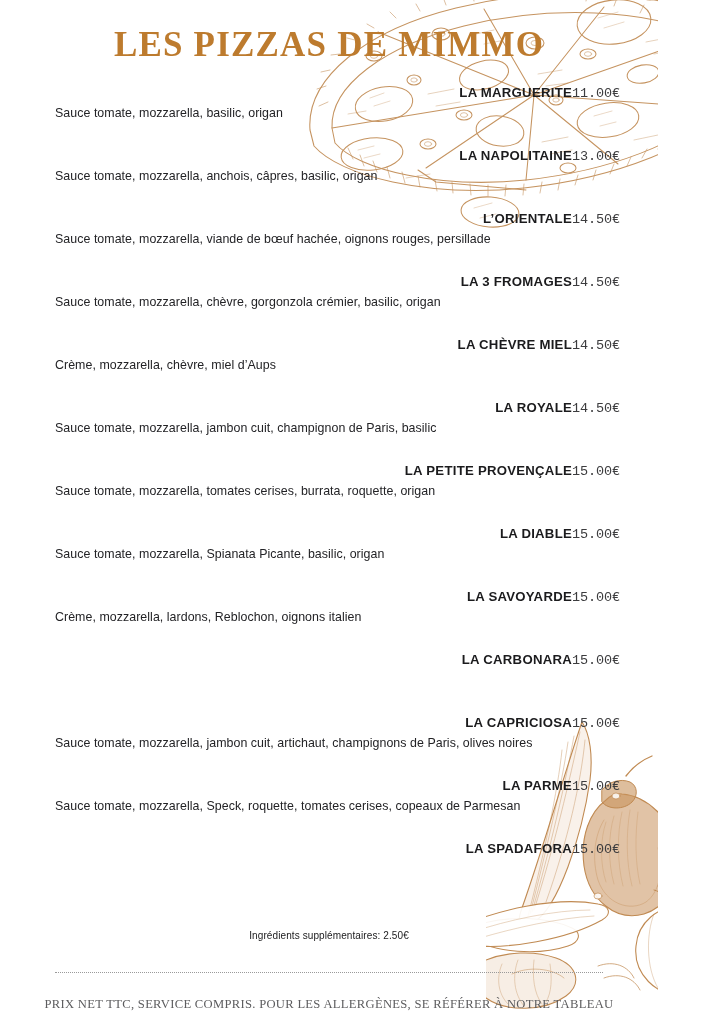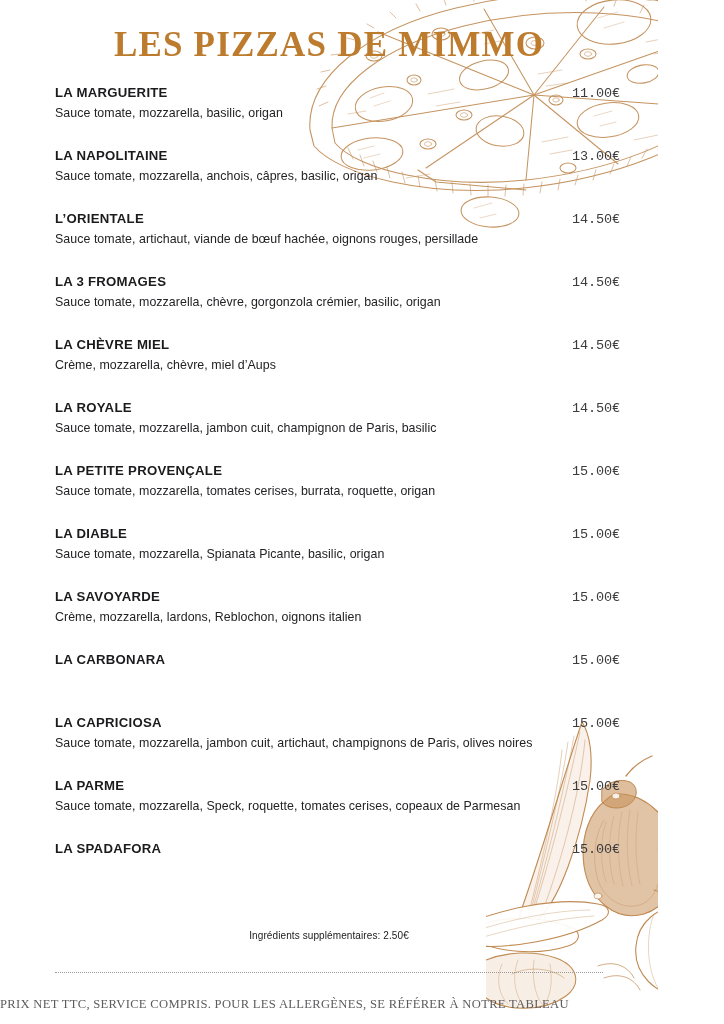--- a/index.html
+++ b/index.html
@@ -63,21 +63,21 @@
   }
 
   .item {
     position: relative;
     height: 63px;
   }
 
   .item-head {
     display: flex;
     align-items: baseline;
-    justify-content: space-between;
+    justify-content: flex-end;
   }
 
   .item-name {
     font-family: "Liberation Sans", sans-serif;
     font-weight: 700;
     font-size: 13.2px;
     letter-spacing: 0.25px;
     color: #1b1b1d;
     text-transform: uppercase;
     white-space: nowrap;
@@ -122,21 +122,21 @@
   }
   .divider {
     height: 0;
     border-top: 1px dotted #9a9a9a;
   }
 
   
   .footer {
     position: relative;
     z-index: 3;
-    text-align: left;
+    text-align: center;
     margin-top: 24px;
     font-family: "Liberation Serif", "DejaVu Serif", serif;
     font-size: 12.6px;
     color: #5c5c5e;
     letter-spacing: 0.3px;
   }
 </style>
 </head>
 <body>
 
@@ -367,21 +367,21 @@
         <span class="item-price">13.00€</span>
       </div>
       <div class="item-desc">Sauce tomate, mozzarella, anchois, câpres, basilic, origan</div>
     </div>
 
     <div class="item">
       <div class="item-head">
         <span class="item-name">L’ORIENTALE</span>
         <span class="item-price">14.50€</span>
       </div>
-      <div class="item-desc">Sauce tomate, artichaut, viande de bœuf hachée, oignons rouges, persillade</div>
+      <div class="item-desc">Sauce tomate, mozzarella, viande de bœuf hachée, oignons rouges, persillade</div>
     </div>
 
     <div class="item">
       <div class="item-head">
         <span class="item-name">LA 3 FROMAGES</span>
         <span class="item-price">14.50€</span>
       </div>
       <div class="item-desc">Sauce tomate, mozzarella, chèvre, gorgonzola crémier, basilic, origan</div>
     </div>
 

